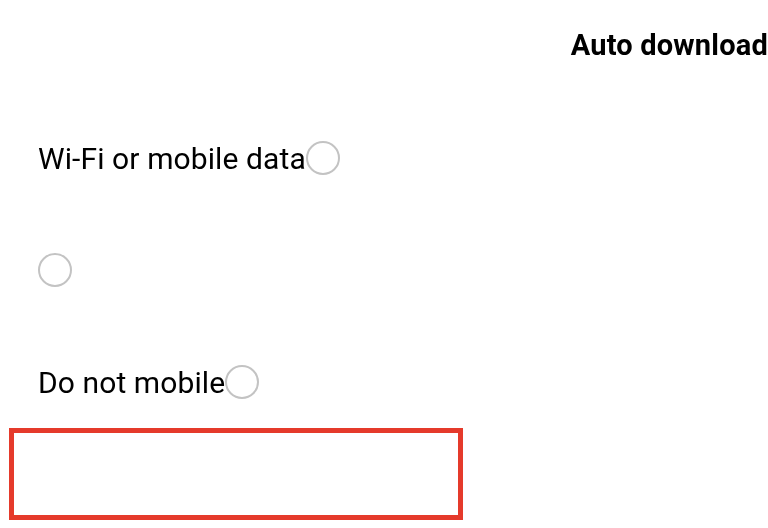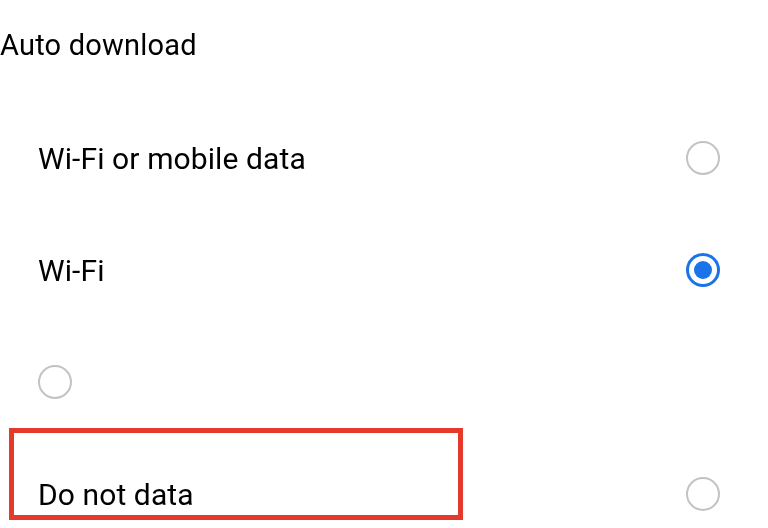--- a/index.html
+++ b/index.html
@@ -8,31 +8,31 @@
       height: 528px;
       background: #ffffff;
       font-family: -apple-system, BlinkMacSystemFont, "Segoe UI", Roboto, Arial, sans-serif;
       overflow: hidden;
     }
     .container {
       width: 100%;
       padding: 0;
     }
     .title {
-      text-align: left;
+      text-align: right;
       font-size: 29px;
-      font-weight: 400;
+      font-weight: 700;
       color: #000000;
       padding: 28px 0 40px 0;
       letter-spacing: 0.2px;
     }
     .option-row {
       display: flex;
       align-items: center;
-      justify-content: space-between;
+      justify-content: flex-start;
       padding: 0 48px 0 38px;
       height: 112px;
       cursor: pointer;
     }
     .option-label {
       font-size: 30px;
       font-weight: 400;
       color: #000000;
       letter-spacing: 0.1px;
     }
@@ -74,30 +74,24 @@
 <body>
 
 <div class="container">
   <div class="title">Auto download</div>
 
   <div class="option-row">
     <span class="option-label">Wi-Fi or mobile data</span>
     <span class="radio"></span>
   </div>
 
-  <div class="option-row">
-    <span class="option-label">Wi-Fi</span>
-    <span class="radio selected">
-        <span class="radio-inner"></span>
-      </span>
-  </div>
 
   <div class="option-row">
     <span class="radio"></span>
   </div>
 
   <div class="option-row">
-    <span class="option-label">Do not data</span>
+    <span class="option-label">Do not mobile</span>
     <span class="radio"></span>
   </div>
 </div>
 
 <div class="highlight-box"></div>
 
 </body></html>

